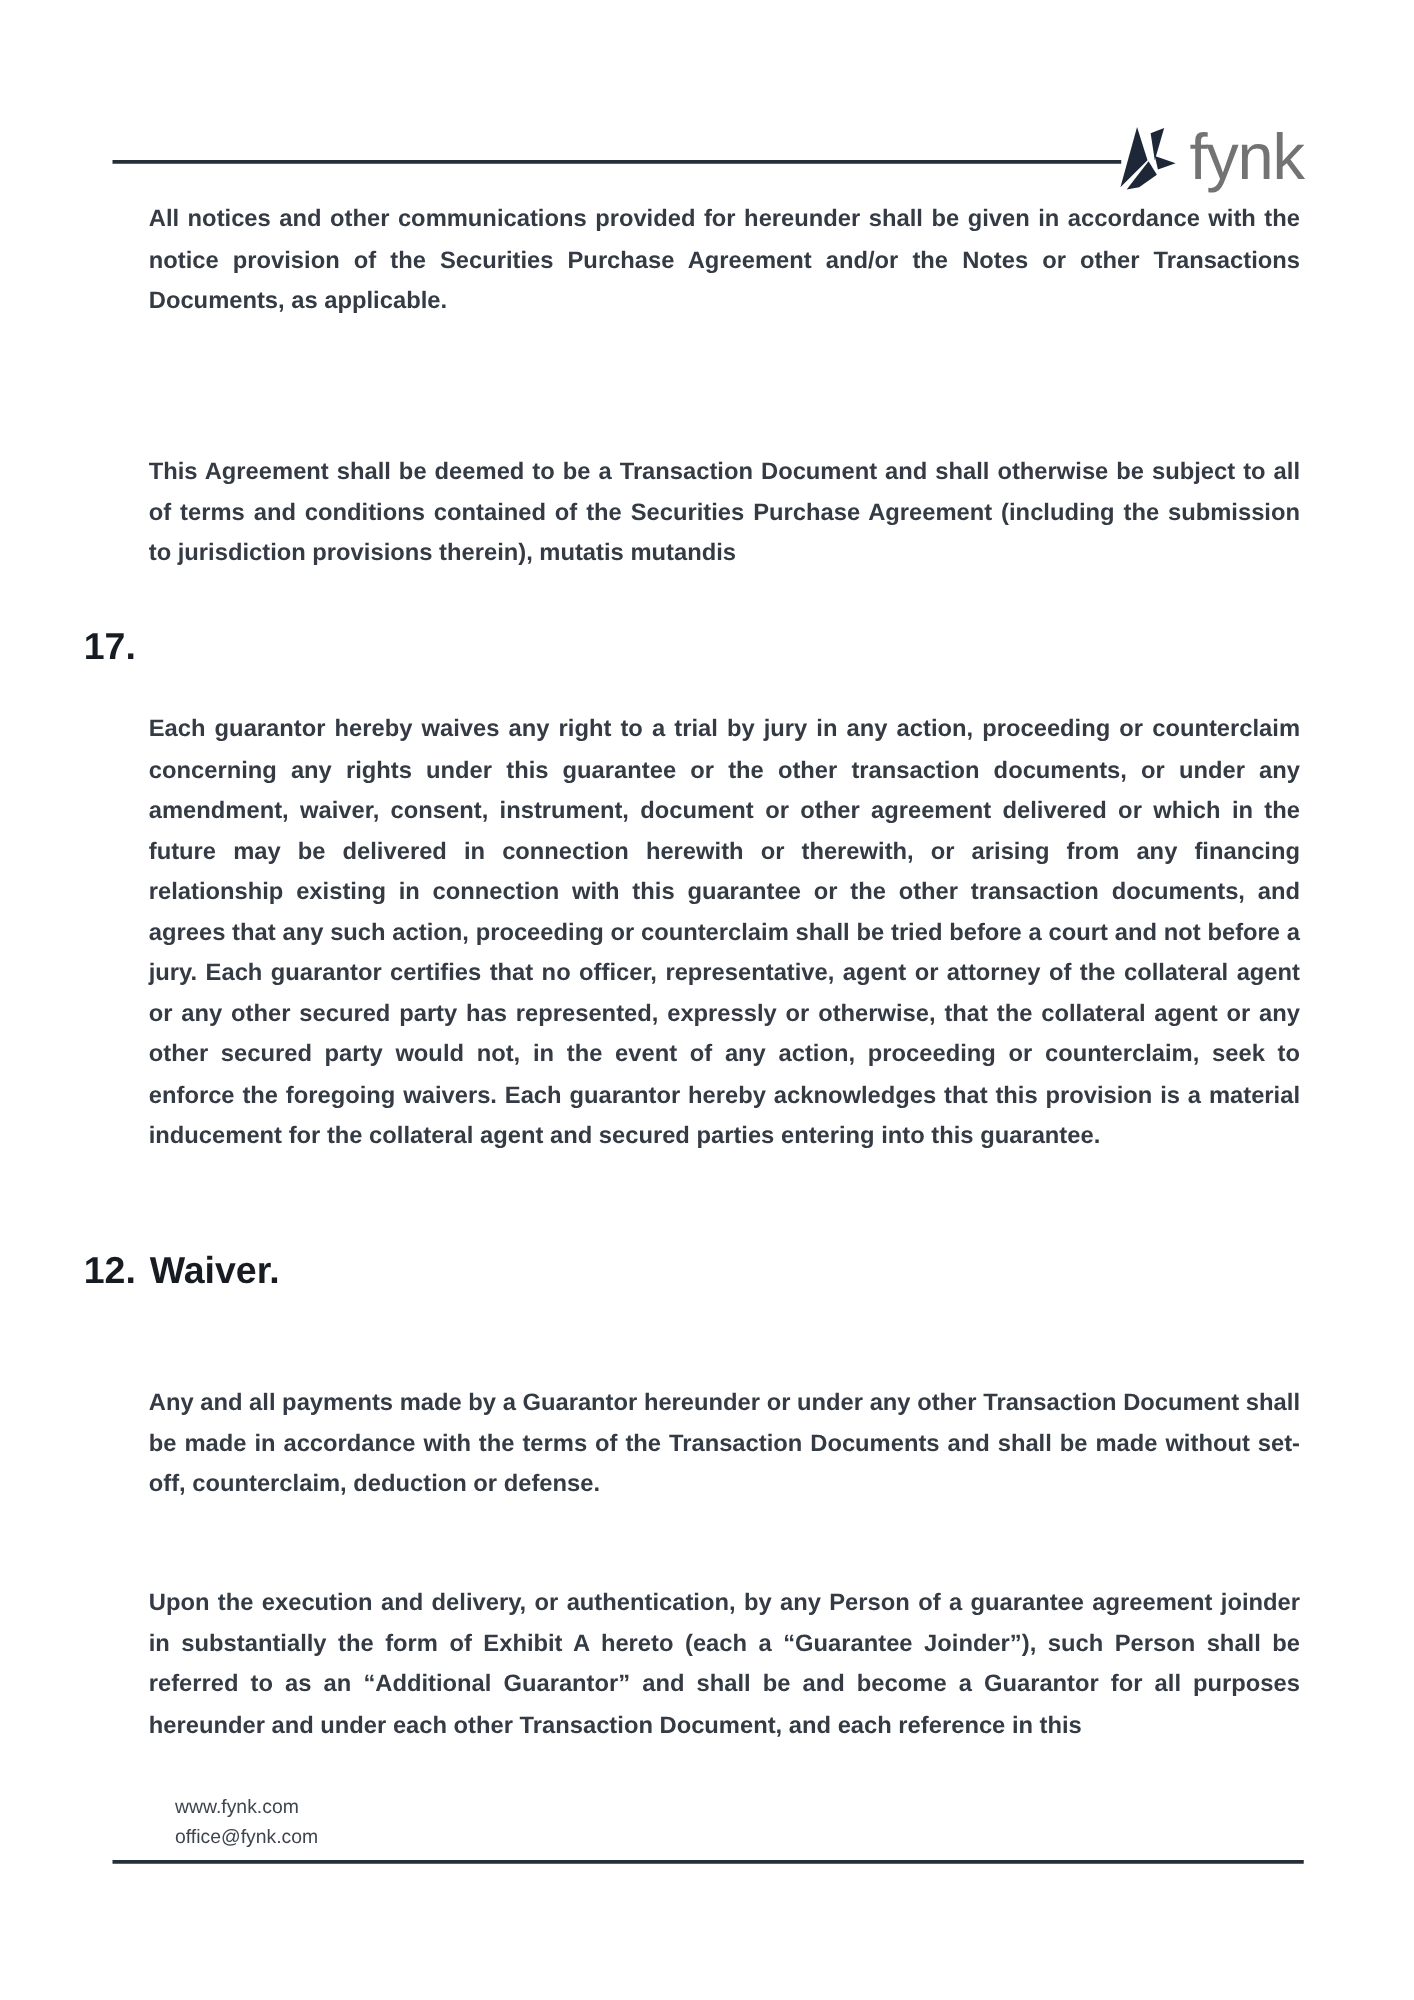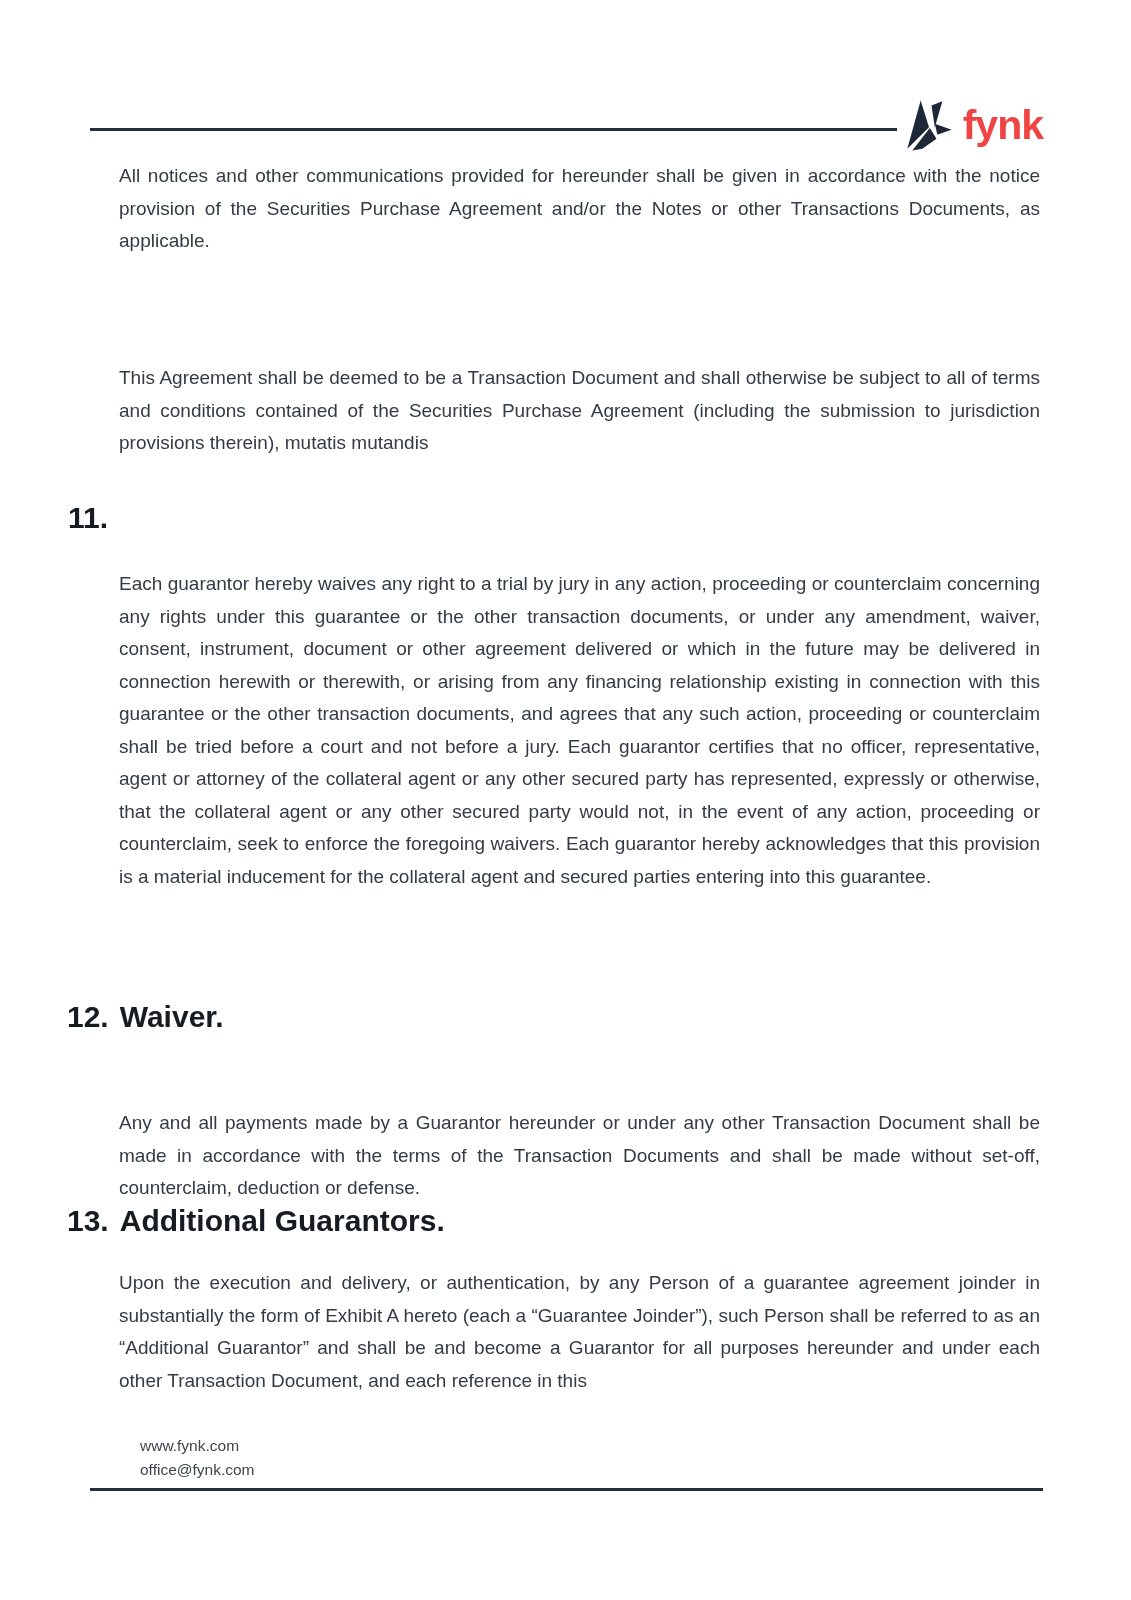--- a/index.html
+++ b/index.html
@@ -18,36 +18,37 @@
   }
   .header-rule{left:90px;top:128px;width:807px;}
   .footer-rule{left:90px;top:1488px;width:953px;}
   .logo{
     position:absolute;
     top:100px;right:88px;
     display:flex;align-items:center;gap:9px;
   }
   .logo svg{display:block;}
   .logo-text{
-    font-size:41px;
-    font-weight:700;
-    color:#ef4444;
+    font-size:52px;
+    font-weight:400;
+    color:#737373;
     letter-spacing:-1px;
     line-height:1;
     padding-bottom:6px;
   }
   .block{
     position:absolute;
     left:119px;width:921px;
   }
   .para{
     font-size:19px;
     line-height:32.5px;
     color:#343b44;
     text-align:justify;
+    font-weight:bold;
   }
   .heading{
     display:flex;
     font-size:30px;
     line-height:38px;
     font-weight:700;
     color:#171c23;
     white-space:nowrap;
   }
   .h-num{
@@ -85,34 +86,30 @@
       </svg>
     </span>
     <span class="logo-text">fynk</span>
   </div>
 
   <div class="block para" style="top:160px;">All notices and other communications provided for hereunder shall be given in accordance with the notice provision of the Securities Purchase Agreement and/or the Notes or other Transactions Documents, as applicable.</div>
 
   <div class="block para" style="top:362px;">This Agreement shall be deemed to be a Transaction Document and shall otherwise be subject to all of terms and conditions contained of the Securities Purchase Agreement (including the submission to jurisdiction provisions therein), mutatis mutandis</div>
 
   <div class="block heading" style="top:499px;">
-    <span class="h-num">11.</span>
+    <span class="h-num">17.</span>
   </div>
   <div class="block para" style="top:568px;">Each guarantor hereby waives any right to a trial by jury in any action, proceeding or counterclaim concerning any rights under this guarantee or the other transaction documents, or under any amendment, waiver, consent, instrument, document or other agreement delivered or which in the future may be delivered in connection herewith or therewith, or arising from any financing relationship existing in connection with this guarantee or the other transaction documents, and agrees that any such action, proceeding or counterclaim shall be tried before a court and not before a jury. Each guarantor certifies that no officer, representative, agent or attorney of the collateral agent or any other secured party has represented, expressly or otherwise, that the collateral agent or any other secured party would not, in the event of any action, proceeding or counterclaim, seek to enforce the foregoing waivers. Each guarantor hereby acknowledges that this provision is a material inducement for the collateral agent and secured parties entering into this guarantee.</div>
 
   <div class="block heading" style="top:998px;">
     <span class="h-num">12.</span>
     <span class="h-text">Waiver.</span>
   </div>
   <div class="block para" style="top:1107px;">Any and all payments made by a Guarantor hereunder or under any other Transaction Document shall be made in accordance with the terms of the Transaction Documents and shall be made without set-off, counterclaim, deduction or defense.</div>
 
-  <div class="block heading" style="top:1202px;">
-    <span class="h-num">13.</span>
-    <span class="h-text">Additional Guarantors.</span>
-  </div>
   <div class="block para" style="top:1267px;">Upon the execution and delivery, or authentication, by any Person of a guarantee agreement joinder in substantially the form of Exhibit A hereto (each a “Guarantee Joinder”), such Person shall be referred to as an “Additional Guarantor” and shall be and become a Guarantor for all purposes hereunder and under each other Transaction Document, and each reference in this</div>
 
   <div class="rule footer-rule"></div>
 
   <div class="footer-text">
     <div>www.fynk.com</div>
     <div>office@fynk.com</div>
   </div>
 
 </div>

